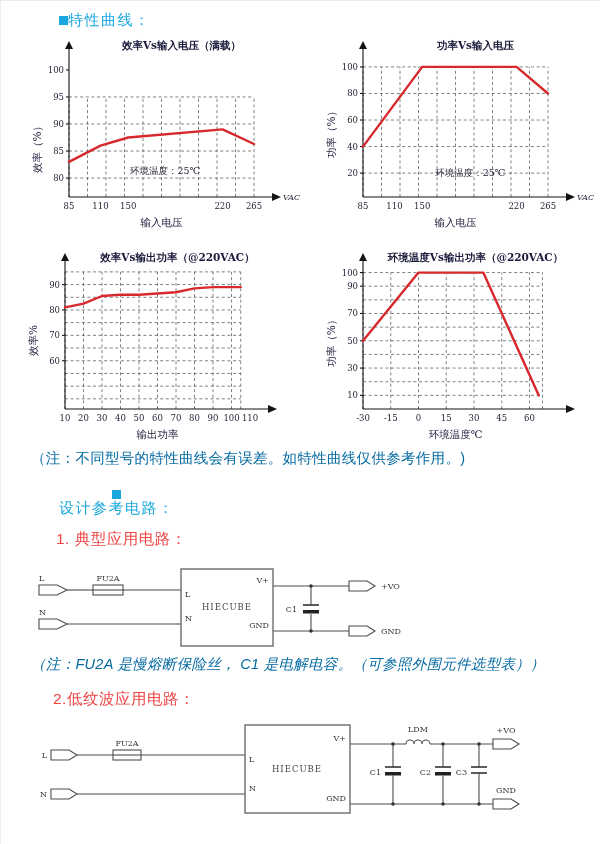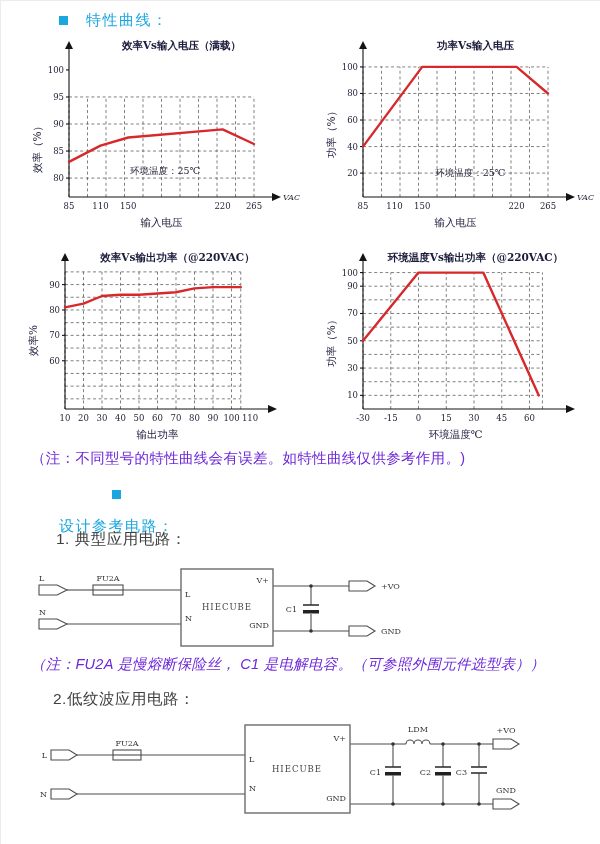--- a/index.html
+++ b/index.html
@@ -1,22 +1,22 @@
 <!DOCTYPE html>
 <html><head>
 <meta charset="utf-8">
 <style>
   html,body{margin:0;padding:0;background:#fff;}
   .page{position:relative;width:600px;height:844px;background:#fff;border:1px solid #ececec;
         font-family:"Liberation Sans","DejaVu Sans",sans-serif;overflow:hidden;}
-  .sec-header{position:absolute;display:flex;align-items:center;gap:18px;}
+  .sec-header{position:absolute;display:flex;align-items:center;}
   .bullet{width:9px;height:9px;background:#1aa7e0;display:inline-block;}
   .sec-title{color:#1aa7e0;font-size:15px;font-weight:500;letter-spacing:1.5px;}
-  .item-label{position:absolute;font-size:15.5px;color:#404040;font-weight:500;letter-spacing:.5px;}
-  .note{position:absolute;font-size:14.5px;color:#6d28d9;letter-spacing:.3px;}
+  .item-label{position:absolute;font-size:15.5px;color:#ef4444;font-weight:500;letter-spacing:.5px;}
+  .note{position:absolute;font-size:14.5px;color:#0369a1;letter-spacing:.3px;}
   .chart{position:absolute;}
   
   .grid{stroke:#4a4a4a;stroke-width:.7;stroke-dasharray:3 2.6;}
   .axis{stroke:#131313;stroke-width:1.1;}
   .arrow{fill:#131313;}
   .tick{font:8.5px "DejaVu Serif","Liberation Serif",serif;fill:#26263a;}
   .unit{font:italic 8px "DejaVu Serif","Liberation Serif",serif;fill:#26263a;}
   .ctitle{font:600 10.5px "DejaVu Serif","Liberation Serif",serif;fill:#1b1b3c;}
   .ann{font:9.5px "DejaVu Serif","Liberation Serif",serif;fill:#26263a;}
   .alabel{font:10.5px "DejaVu Serif","Liberation Serif",serif;fill:#1b1b3c;}

